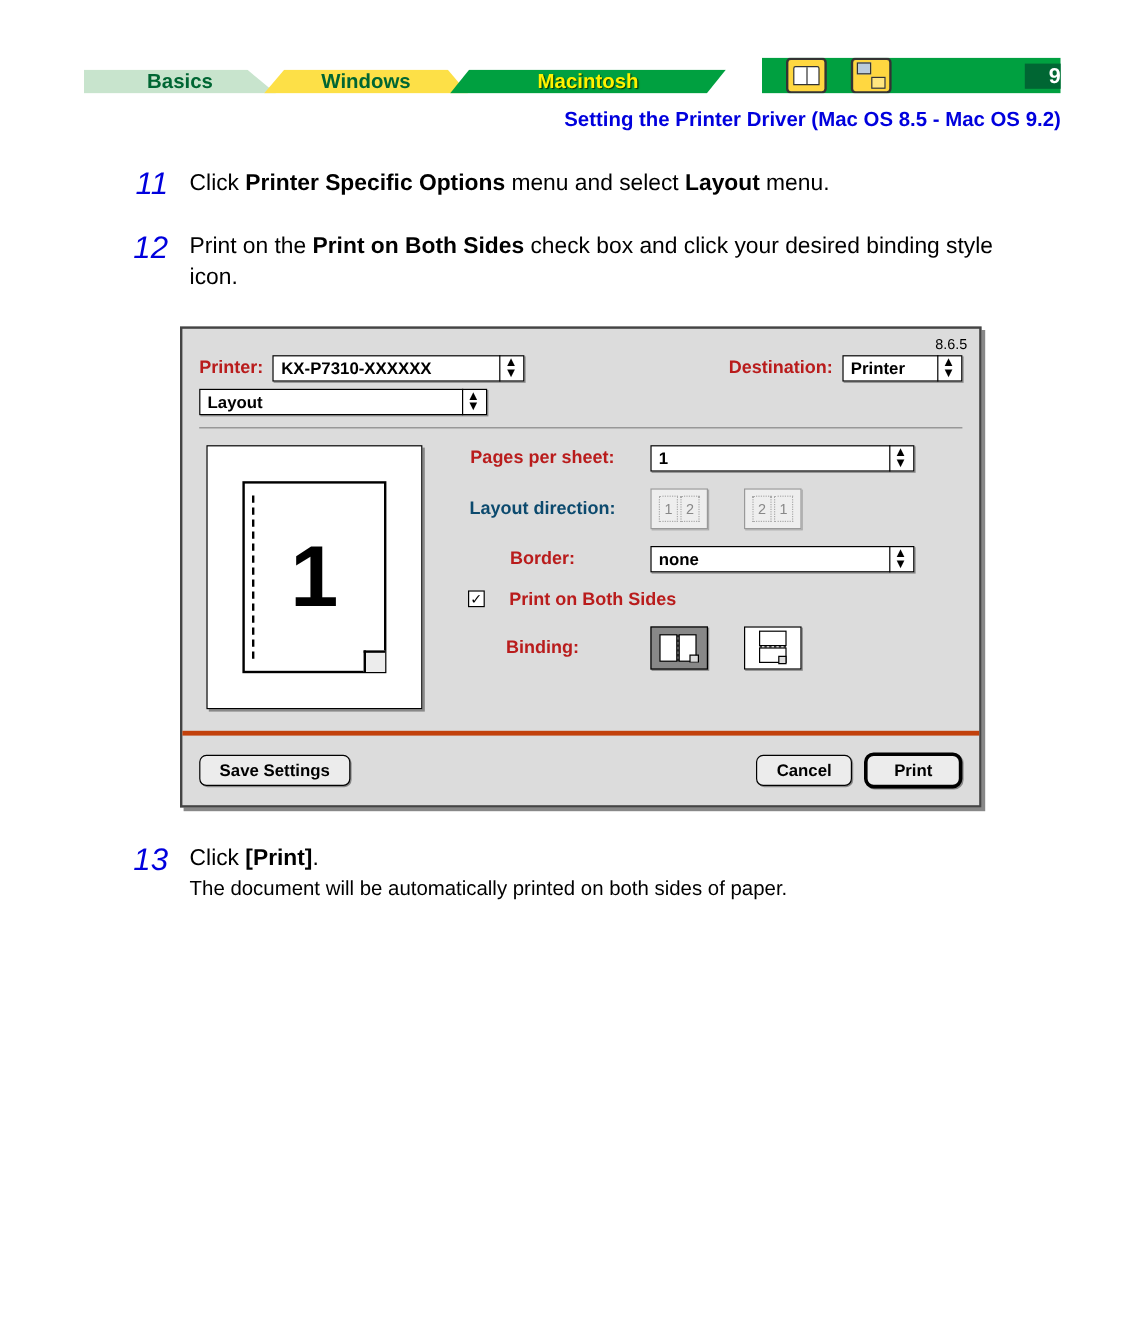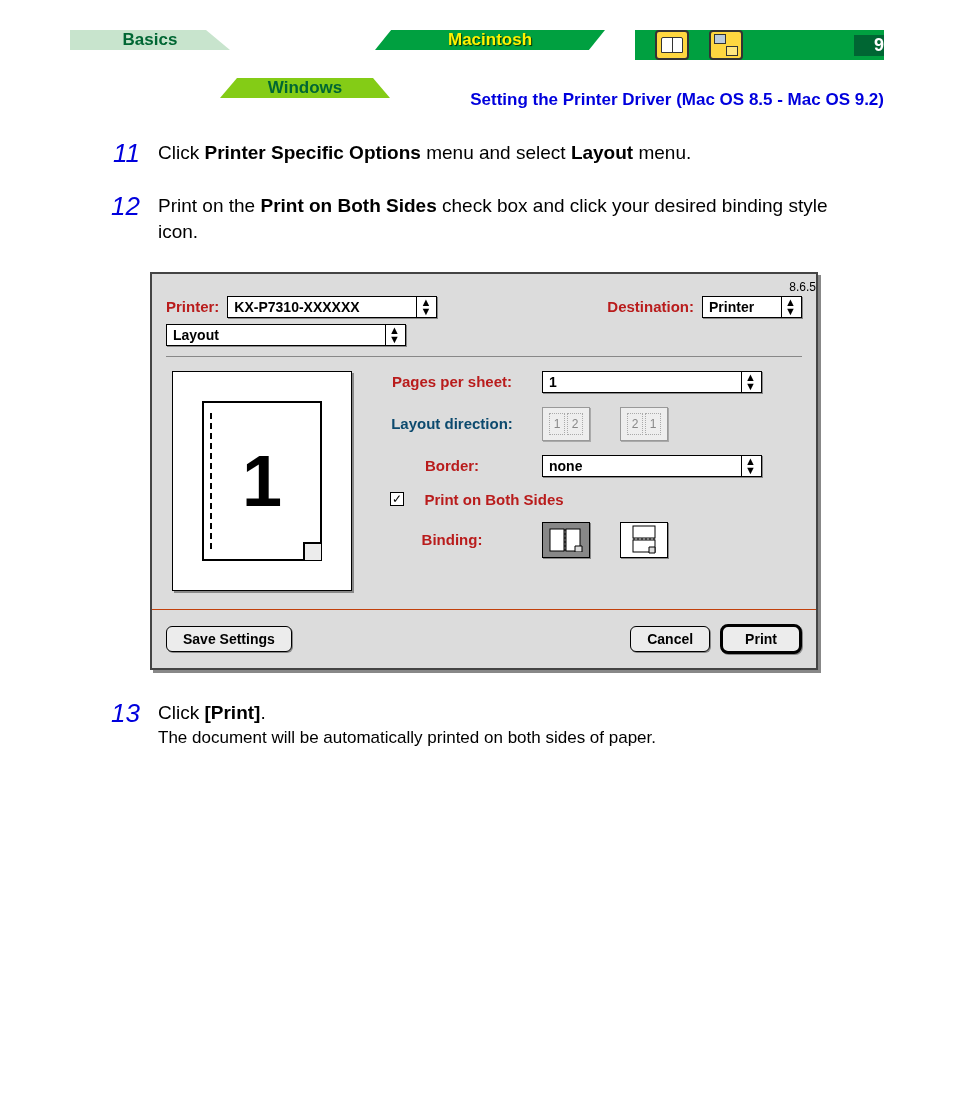--- a/index.html
+++ b/index.html
@@ -8,40 +8,40 @@
     font-family: Arial, Helvetica, sans-serif;
     background: #fff;
     width: 954px;
   }
   .page {
     padding: 30px 40px 40px 40px;
   }
   
   .topbar {
     display: flex;
-    align-items: flex-start;
+    align-items: flex-end;
     height: 48px;
     margin: 0 30px 0 30px;
   }
   .tab {
     display: flex;
     align-items: center;
     justify-content: center;
     font-weight: bold;
     font-size: 17px;
     position: relative;
   }
   .tab-basics {
     background: #c8e4cd;
     color: #006633;
     width: 160px;
     clip-path: polygon(0 0, 85% 0, 100% 100%, 0 100%);
   }
   .tab-windows {
-    background: #84cc16;
+    background: #fde047;
     color: #006633;
     width: 170px;
     margin-left: -10px;
     clip-path: polygon(10% 0, 90% 0, 100% 100%, 0 100%);
     margin-top: 48px;
   }
   .tab-mac {
     background: #00a040;
     color: #fff200;
     width: 230px;
@@ -148,21 +148,21 @@
   .dialog {
     width: 668px;
     border: 2px solid #444;
     background: #dcdcdc;
     box-shadow: 3px 3px 0 #888;
     font-family: "Geneva", "Arial", sans-serif;
     position: relative;
   }
   .ver {
     position: absolute;
-    top: 6px; right: 0;
+    top: 6px; right: 10px;
     font-size: 12px;
     color: #000;
   }
   .row {
     display: flex;
     align-items: center;
     padding: 6px 14px;
     gap: 8px;
   }
   .label {
@@ -290,21 +290,21 @@
     box-shadow: 1px 1px 0 #888;
     display: flex;
     align-items: center;
     justify-content: center;
   }
   .bind-btn.selected {
     background: #888;
   }
   .bind-btn svg { display: block; }
   .bottom-row {
-    border-top: 1px solid #c2410c;
+    border-top: 4px solid #c2410c;
     padding: 14px;
     display: flex;
     align-items: center;
     gap: 10px;
   }
   .mac-btn {
     border: 1px solid #000;
     background: #ececec;
     border-radius: 6px;
     box-shadow: 1px 1px 0 #888;

